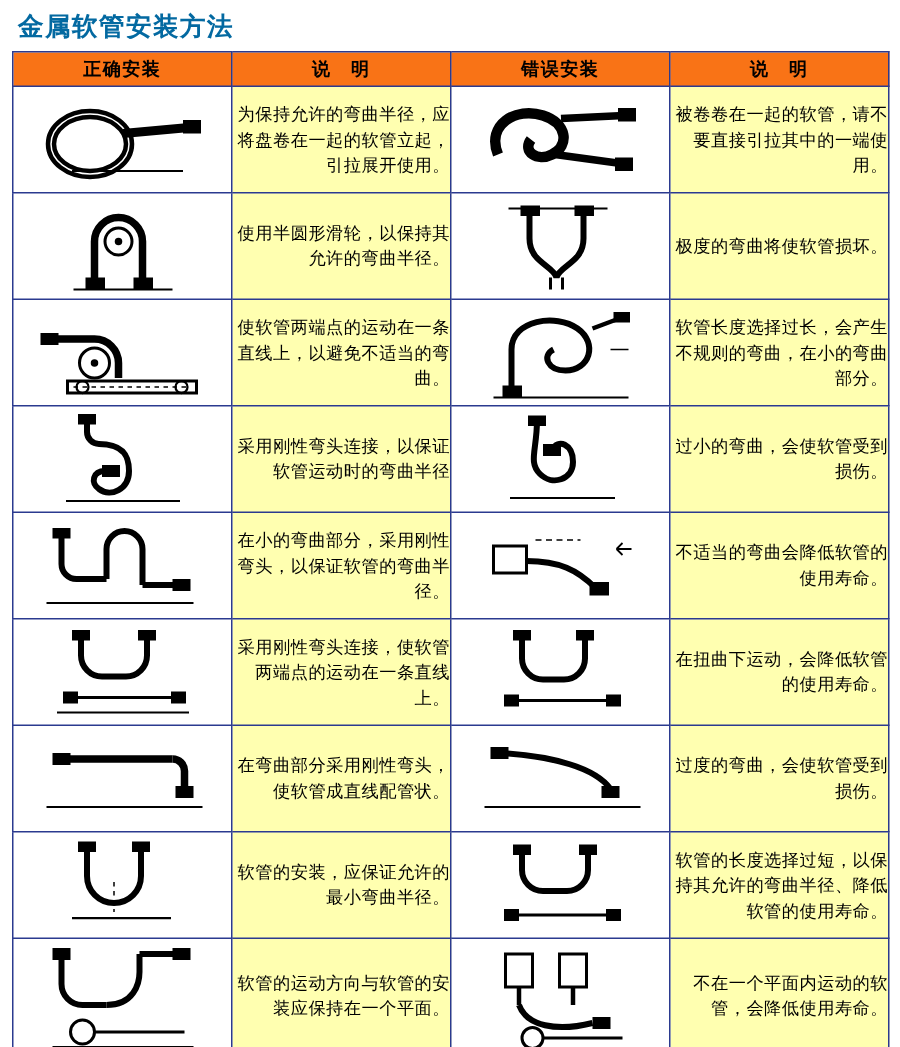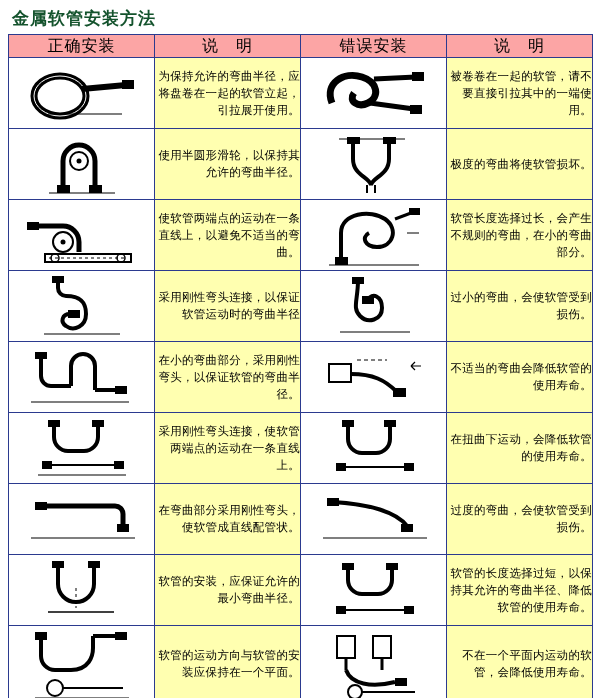--- a/index.html
+++ b/index.html
@@ -18,39 +18,39 @@
     width: 600px;
     height: 698px;
     position: relative;
     box-sizing: border-box;
     padding: 6px 8px 0 8px;
   }
   .title {
     font-size: 17px;
     font-weight: bold;
     letter-spacing: 1px;
-    color: #14532d;
+    color: #0369a1;
     margin: 2px 0 6px 4px;
     line-height: 20px;
   }
   table.main {
     border-collapse: collapse;
     width: 584px;
     table-layout: fixed;
     border: 1px solid #2b3a8f;
   }
   table.main td, table.main th {
     border: 1px solid #2b3a8f;
     padding: 0;
     vertical-align: middle;
   }
   thead th {
-    background: #fca5a5;
-    font-size: 16px;
-    font-weight: normal;
+    background: #f97316;
+    font-size: 12px;
+    font-weight: bold;
     height: 22px;
     color: #000;
     text-align: center;
     letter-spacing: 1px;
   }
   col.cimg { width: 146px; }
   col.ctxt { width: 146px; }
   td.imgcell {
     background: #ffffff;
     height: 70px;

